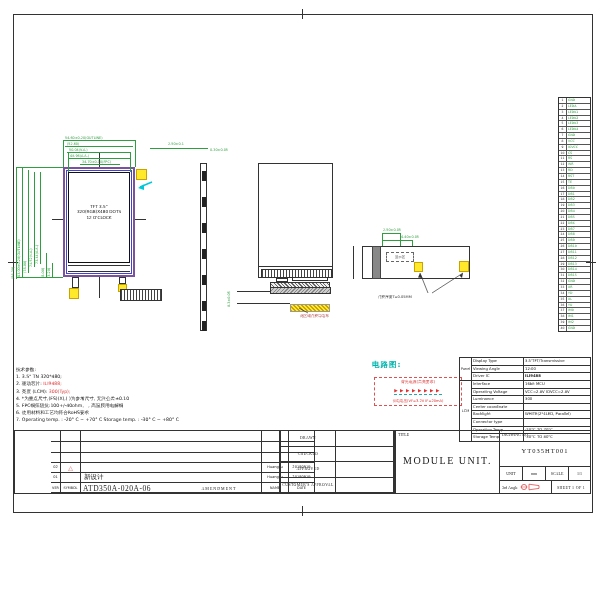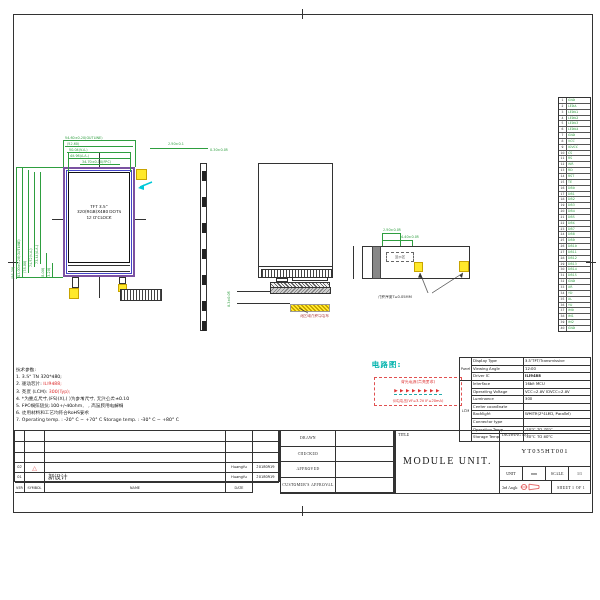--- a/index.html
+++ b/index.html
@@ -48,22 +48,22 @@
   .spec-groups{width:12px;border-right:1px solid #333;box-sizing:border-box;display:flex;flex-direction:column;}
   .spec-group{display:flex;align-items:center;justify-content:center;font-size:3.6px;color:#333;border-bottom:1px solid #333;box-sizing:border-box;overflow:hidden;}
   .spec-group:last-child{border-bottom:none;}
   .spec-rows{flex:1;display:flex;flex-direction:column;}
   .spec-row{flex:1;display:flex;border-bottom:1px solid #333;box-sizing:border-box;overflow:hidden;}
   .spec-row:last-child{border-bottom:none;}
   .spec-label{width:52px;border-right:1px solid #333;box-sizing:border-box;font-size:3.8px;line-height:6.8px;padding-left:1px;overflow:hidden;white-space:nowrap;}
   .spec-value{flex:1;font-size:3.8px;line-height:6.8px;padding-left:1px;overflow:hidden;white-space:nowrap;}
   .spec-value.bold{font-weight:bold;}
   
-  .rev{position:absolute;left:14px;top:430px;width:266px;height:52px;border:1px solid #333;box-sizing:border-box;
-       display:grid;grid-template-columns:10px 20px 181px 27px 26px;grid-template-rows:11px 11px 10px 10px 10px 10px;}
+  .rev{position:absolute;left:14px;top:430px;width:266px;height:64px;border:1px solid #333;box-sizing:border-box;
+       display:grid;grid-template-columns:10px 20px 181px 27px 26px;grid-template-rows:11px 11px 10px 10px 10px 10px;padding-left:36px;}
   .rev-cell{border-right:0.5px solid #333;border-bottom:0.5px solid #333;box-sizing:border-box;overflow:hidden;position:relative;
             font-size:3.6px;line-height:9px;text-align:center;white-space:nowrap;}
   .rev-cell .big-cn{font-size:6.5px;line-height:9px;}
   .rev-cell .part-no{font-family:"Liberation Serif",serif;font-size:7.5px;letter-spacing:0.5px;float:left;padding-left:2px;line-height:11px;}
   .rev-cell .amend-label{font-family:"Liberation Serif",serif;font-size:4px;letter-spacing:1px;line-height:11px;padding-left:26px;}
   .tri{color:#d33;font-size:6px;line-height:9px;}
   .appr{position:absolute;left:280px;top:430px;width:115px;height:64px;border:1px solid #333;box-sizing:border-box;
         display:grid;grid-template-columns:55px 58px;grid-template-rows:15.5px 15.5px 15.5px 15.5px;}
   .appr-cell{border-right:0.5px solid #333;border-bottom:0.5px solid #333;box-sizing:border-box;overflow:hidden;
              font-family:"Liberation Serif",serif;font-size:3.8px;letter-spacing:0.4px;display:flex;align-items:center;justify-content:center;text-align:center;line-height:4.4px;}
@@ -450,20 +450,21 @@
       <div class="rev-cell"></div>
       <div class="rev-cell">HuangYu</div>
       <div class="rev-cell">20180919</div>
       <div class="rev-cell">01</div>
       <div class="rev-cell"></div>
       <div class="rev-cell" style="text-align: left; padding-left: 3px;"><span class="big-cn">新设计</span></div>
       <div class="rev-cell">HuangYu</div>
       <div class="rev-cell">20180919</div>
       <div class="rev-cell" style="line-height: 11px; font-size: 3.4px;">VER</div>
       <div class="rev-cell" style="line-height: 11px; font-size: 3.4px;">SYMBOL</div>
+      <div class="rev-cell" style="line-height: 11px; font-size: 3.4px;"><span class="part-no">ATD350A-020A-06</span><span class="amend-label">AMENDMENT</span></div>
       <div class="rev-cell" style="line-height: 11px; font-size: 3.4px;">NAME</div>
       <div class="rev-cell" style="line-height: 11px; font-size: 3.4px;">DATE</div>
     </div>
 
   <div class="appr" id="appr">
       <div class="appr-cell">DRAWN</div>
       <div class="appr-cell"></div>
       <div class="appr-cell">CHECKED</div>
       <div class="appr-cell"></div>
       <div class="appr-cell">APPROVED</div>

